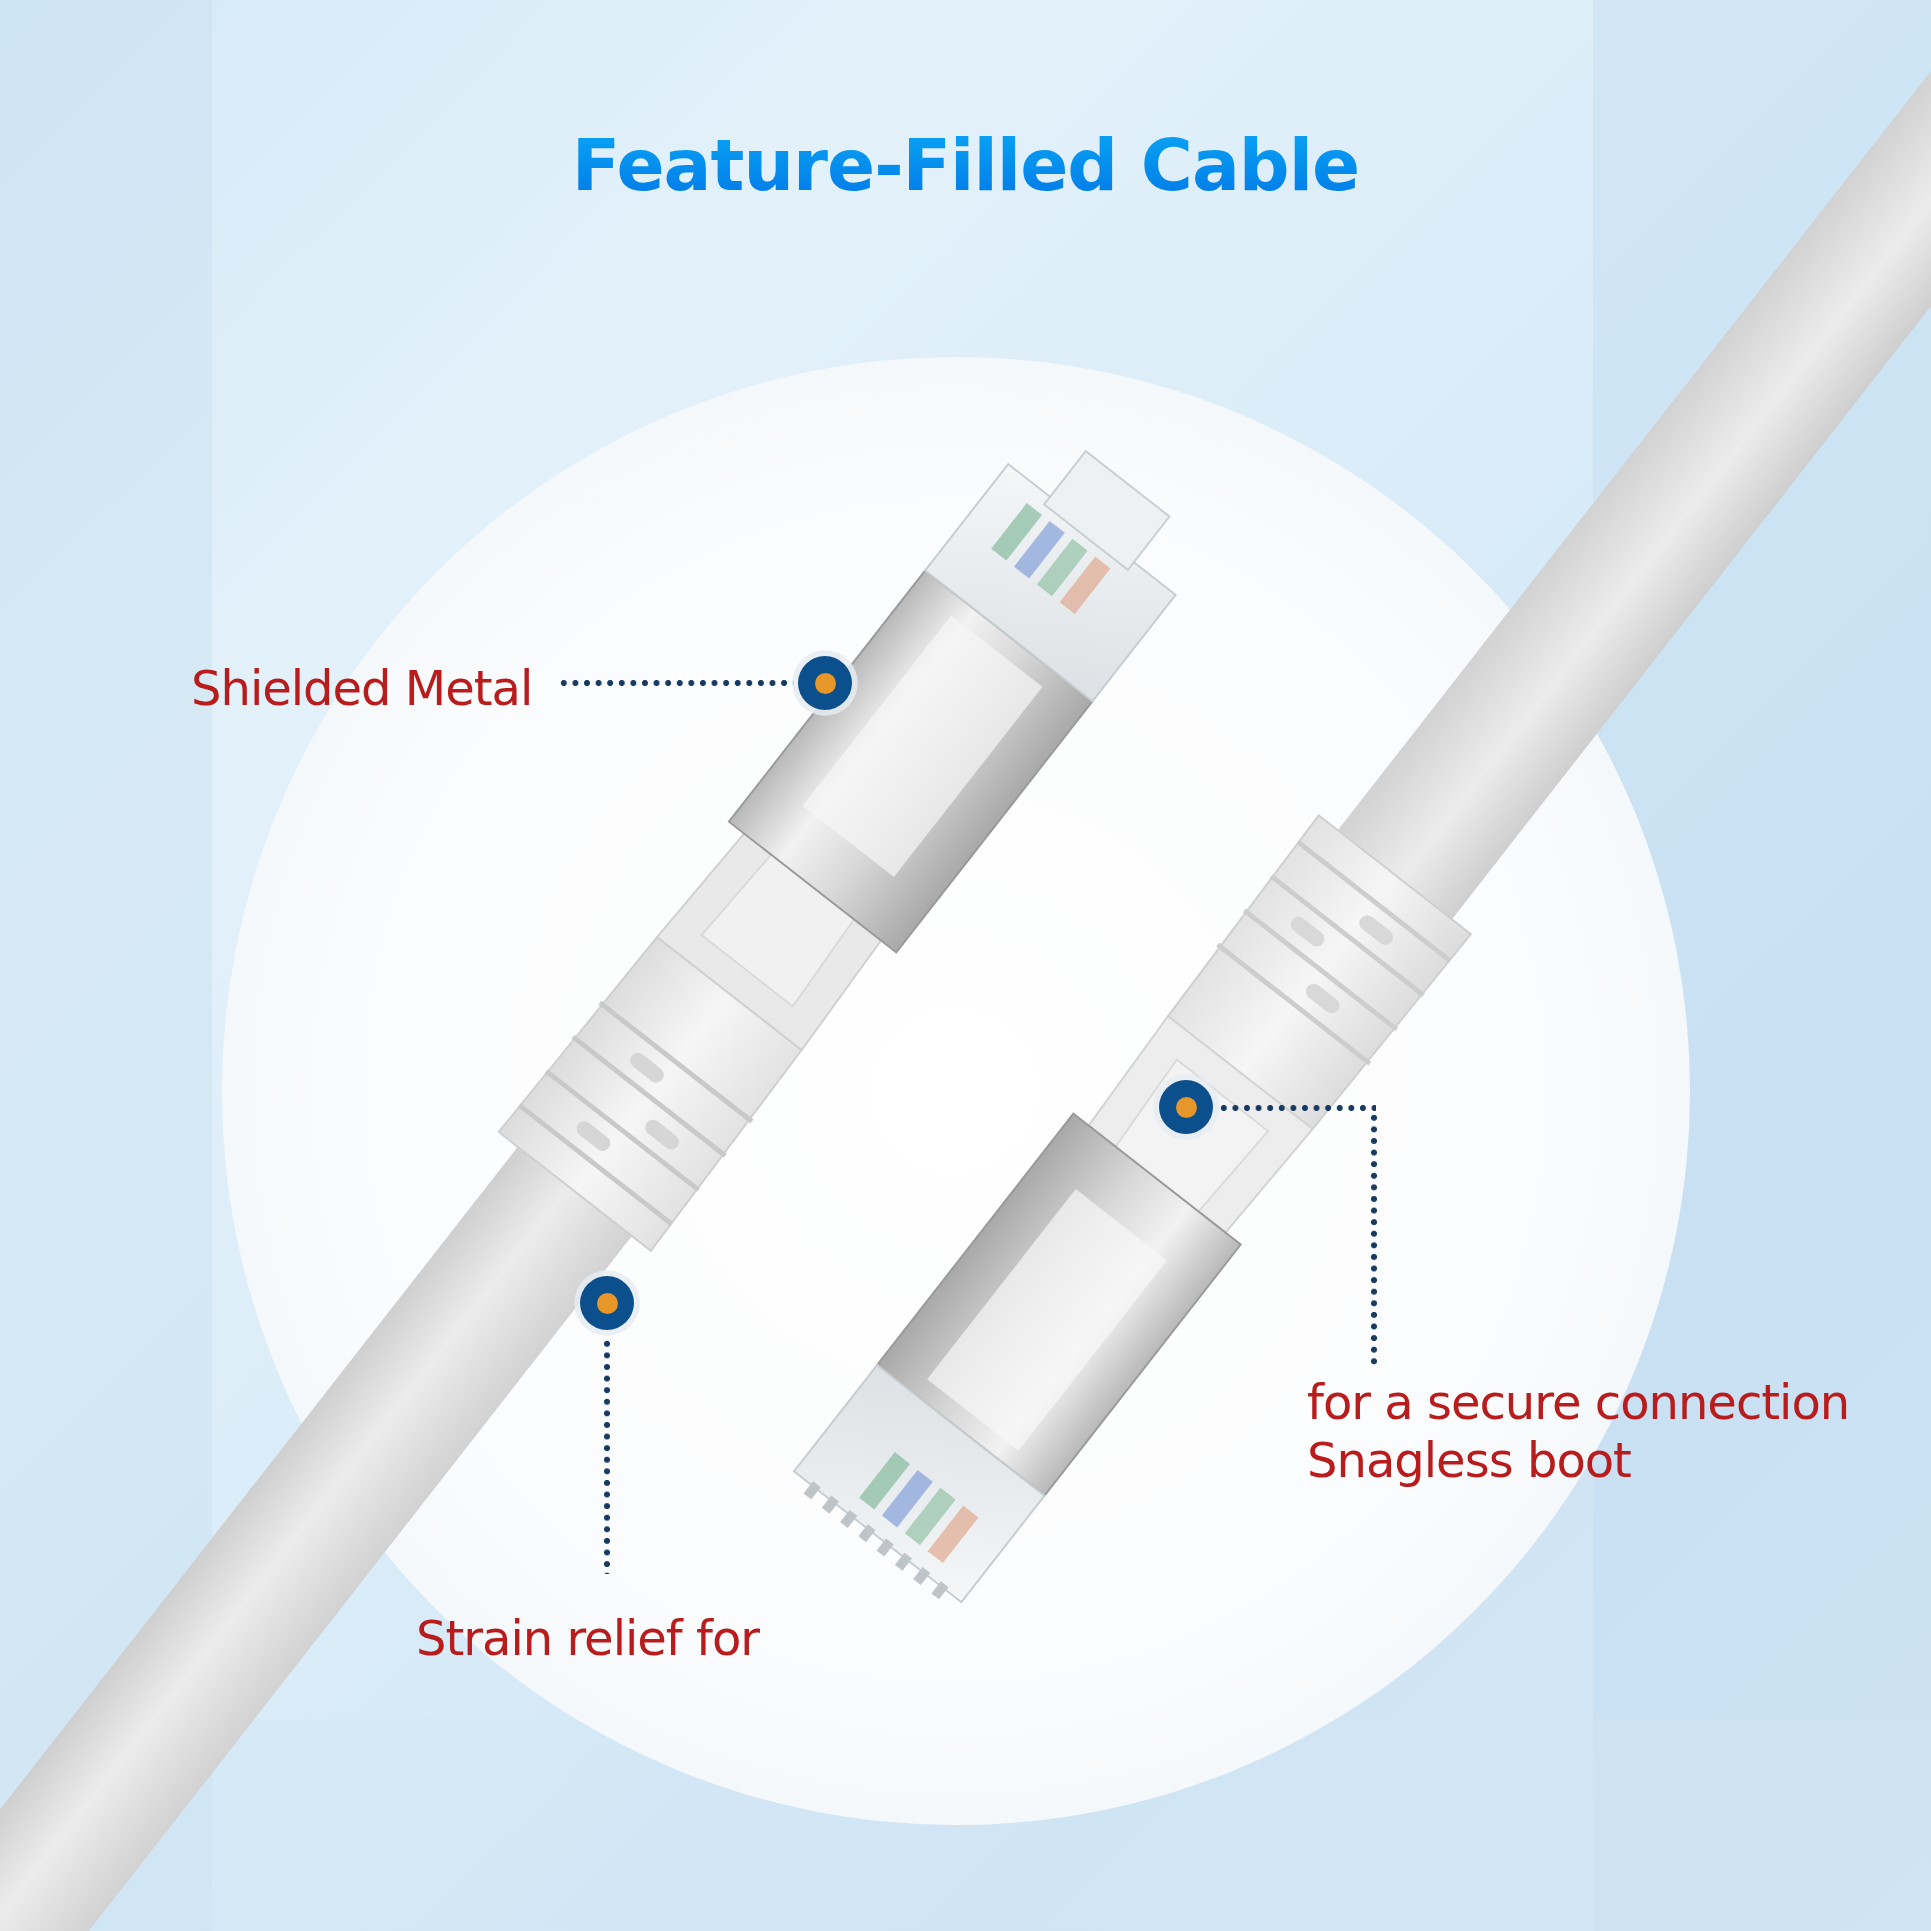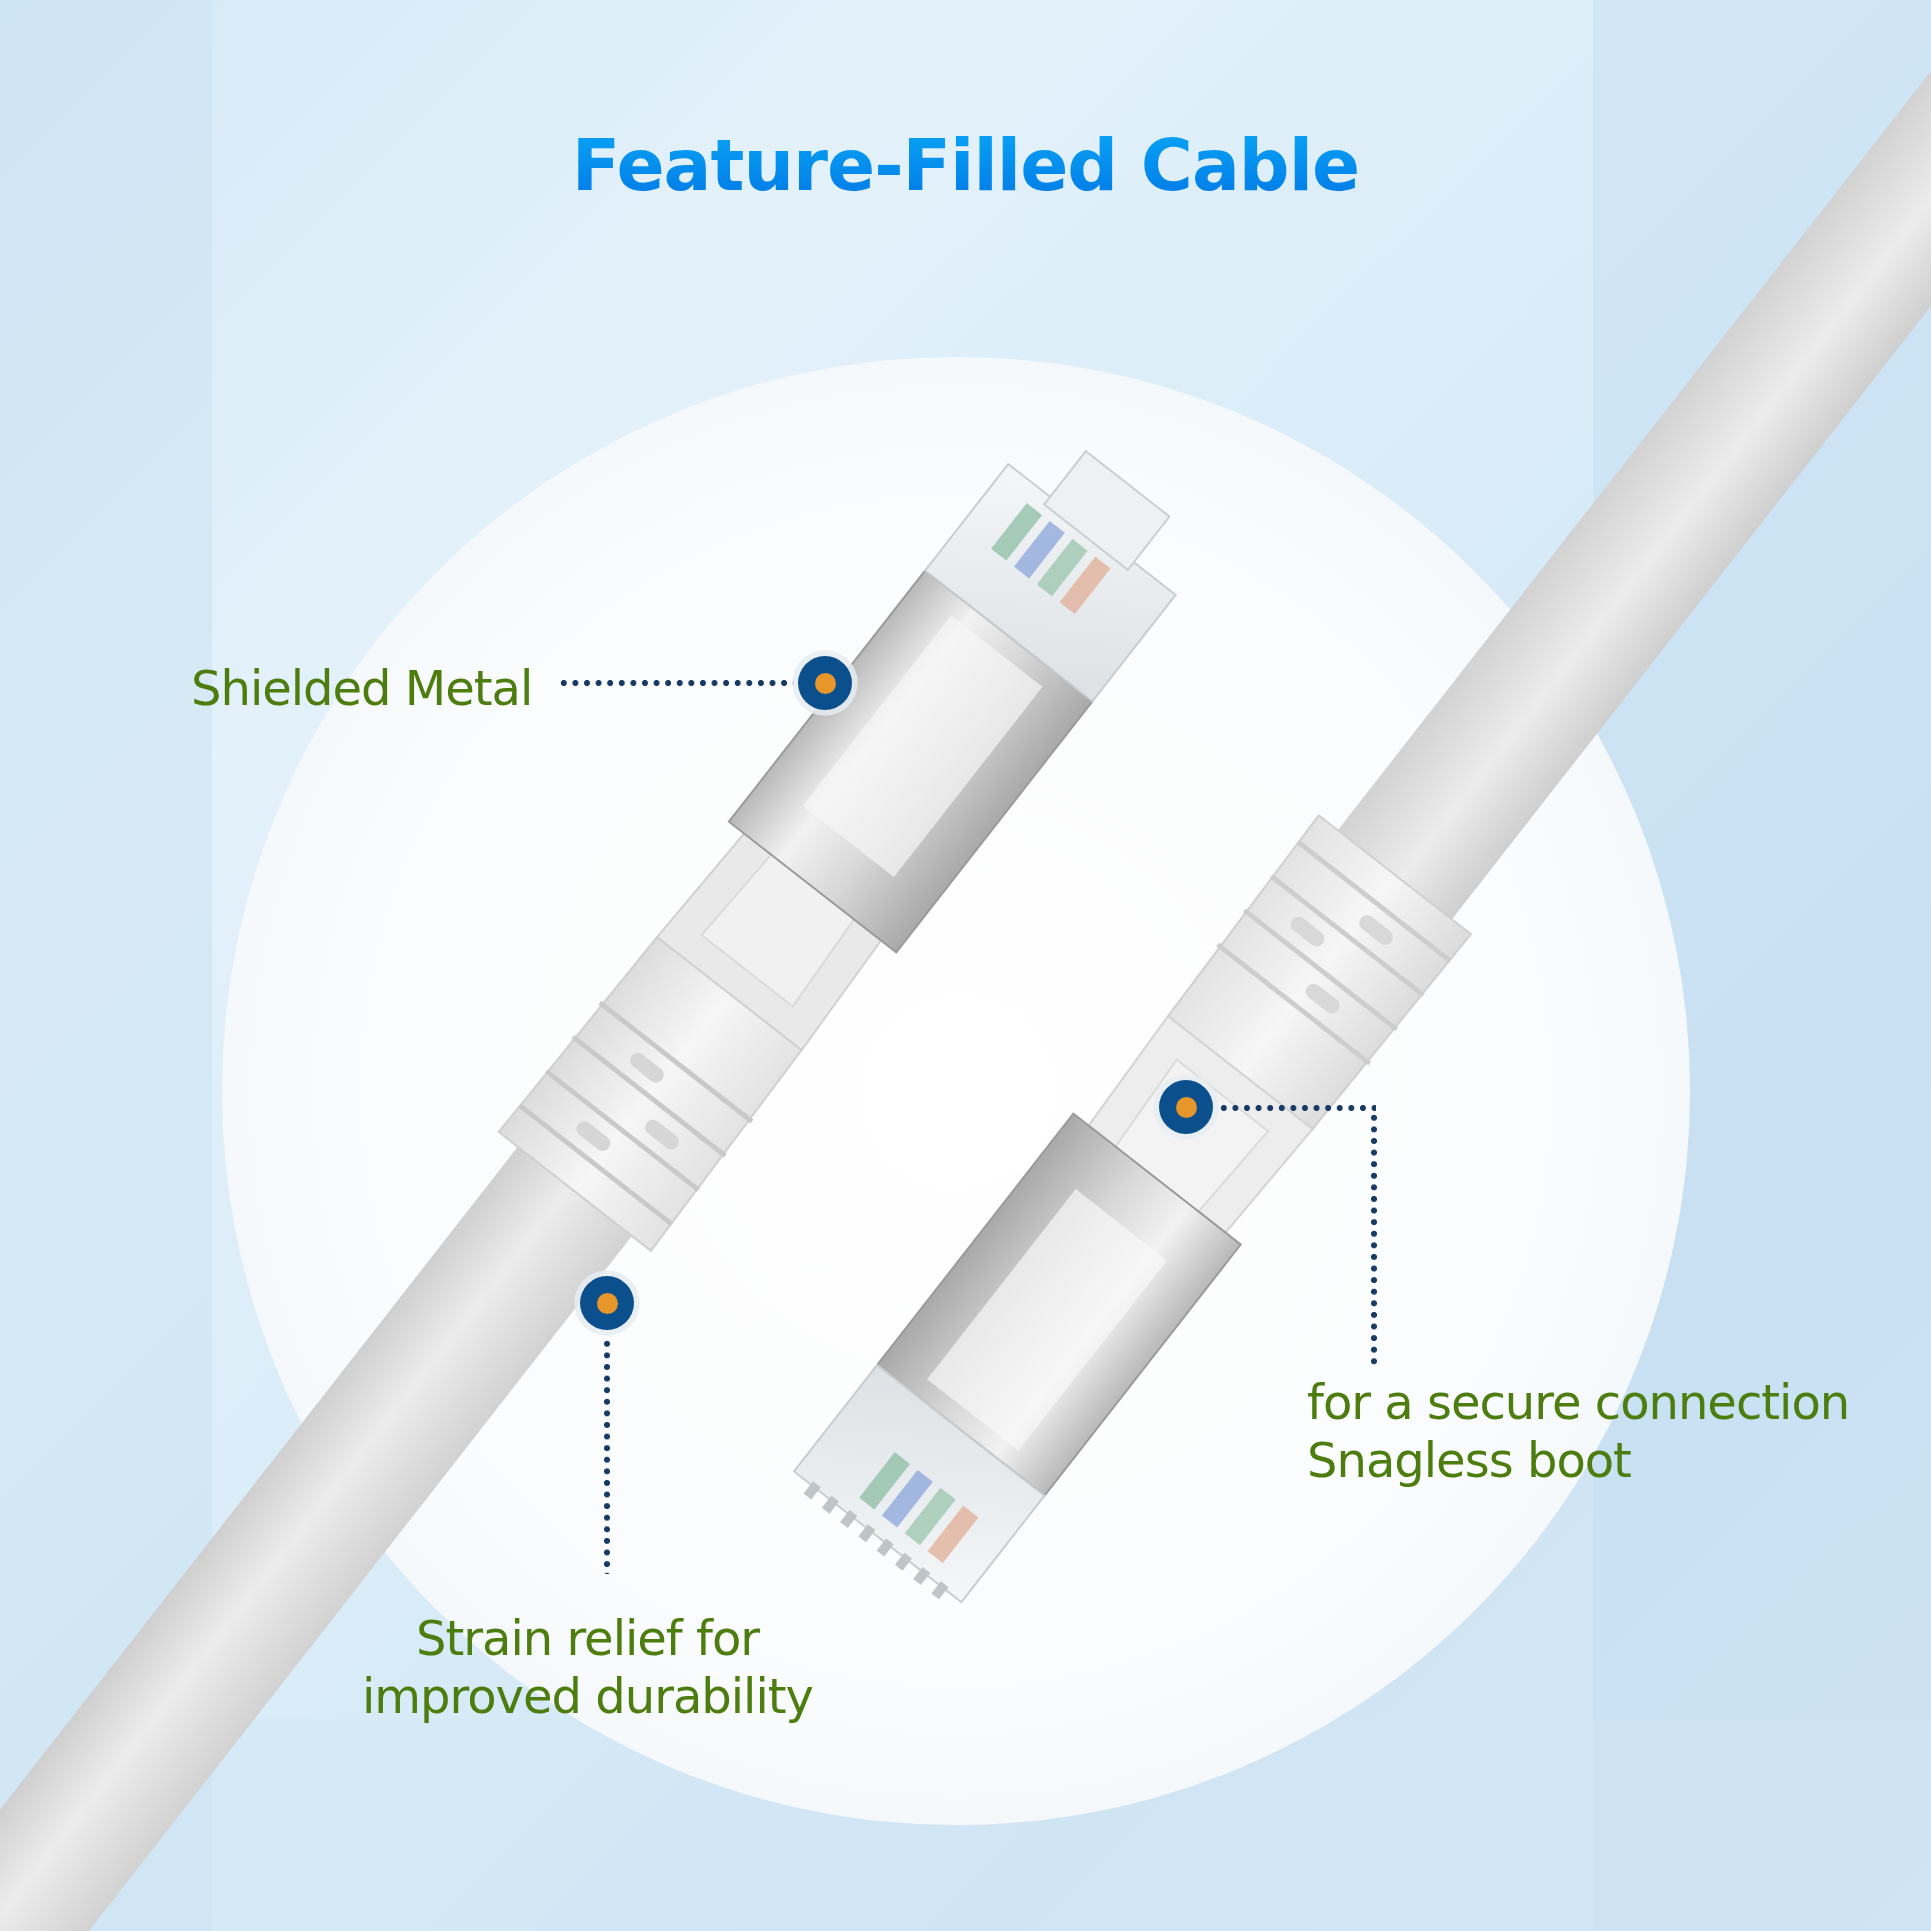--- a/index.html
+++ b/index.html
@@ -23,21 +23,21 @@
       position: absolute; left: 0; right: 0; top: 124px; text-align: center;
       font-family: "DejaVu Sans", sans-serif; font-weight: bold;
       font-size: 71px; letter-spacing: -1px;
       background: linear-gradient(180deg, #0aa6f5 0%, #0077e6 100%);
       -webkit-background-clip: text; background-clip: text; color: transparent;
     }
 
     svg.art { position: absolute; left: 0; top: 0; width: 1931px; height: 1931px; }
 
     .callout {
-      position: absolute; color: #4d7c0f;
+      position: absolute; color: #b91c1c;
       font-family: "DejaVu Sans", sans-serif; font-size: 48px; line-height: 58px;
       letter-spacing: -1px; white-space: nowrap;
     }
     .callout .line { display: block; }
     .callout.shielded { left: 191px; top: 659px; text-align: left; }
     .callout.strain { left: 346px; top: 1609px; width: 483px; text-align: center; }
     .callout.snagless { left: 1307px; top: 1373px; text-align: left; }
 
     .marker {
       position: absolute; width: 54px; height: 54px; border-radius: 50%;
@@ -170,21 +170,20 @@
 <div class="callout shielded">
   <span class="line">Shielded Metal</span>
 </div>
 
 <div class="marker m2">
     <span class="core"></span>
   </div>
 <div class="leader v l2"></div>
 <div class="callout strain">
   <span class="line">Strain relief for</span>
-  <span class="line">improved durability</span>
 </div>
 
 <div class="marker m3">
     <span class="core"></span>
   </div>
 <div class="leader h l3h"></div>
 <div class="leader v l3v"></div>
 <div class="callout snagless">
   <span class="line">for a secure connection</span>
   <span class="line">Snagless boot</span>

